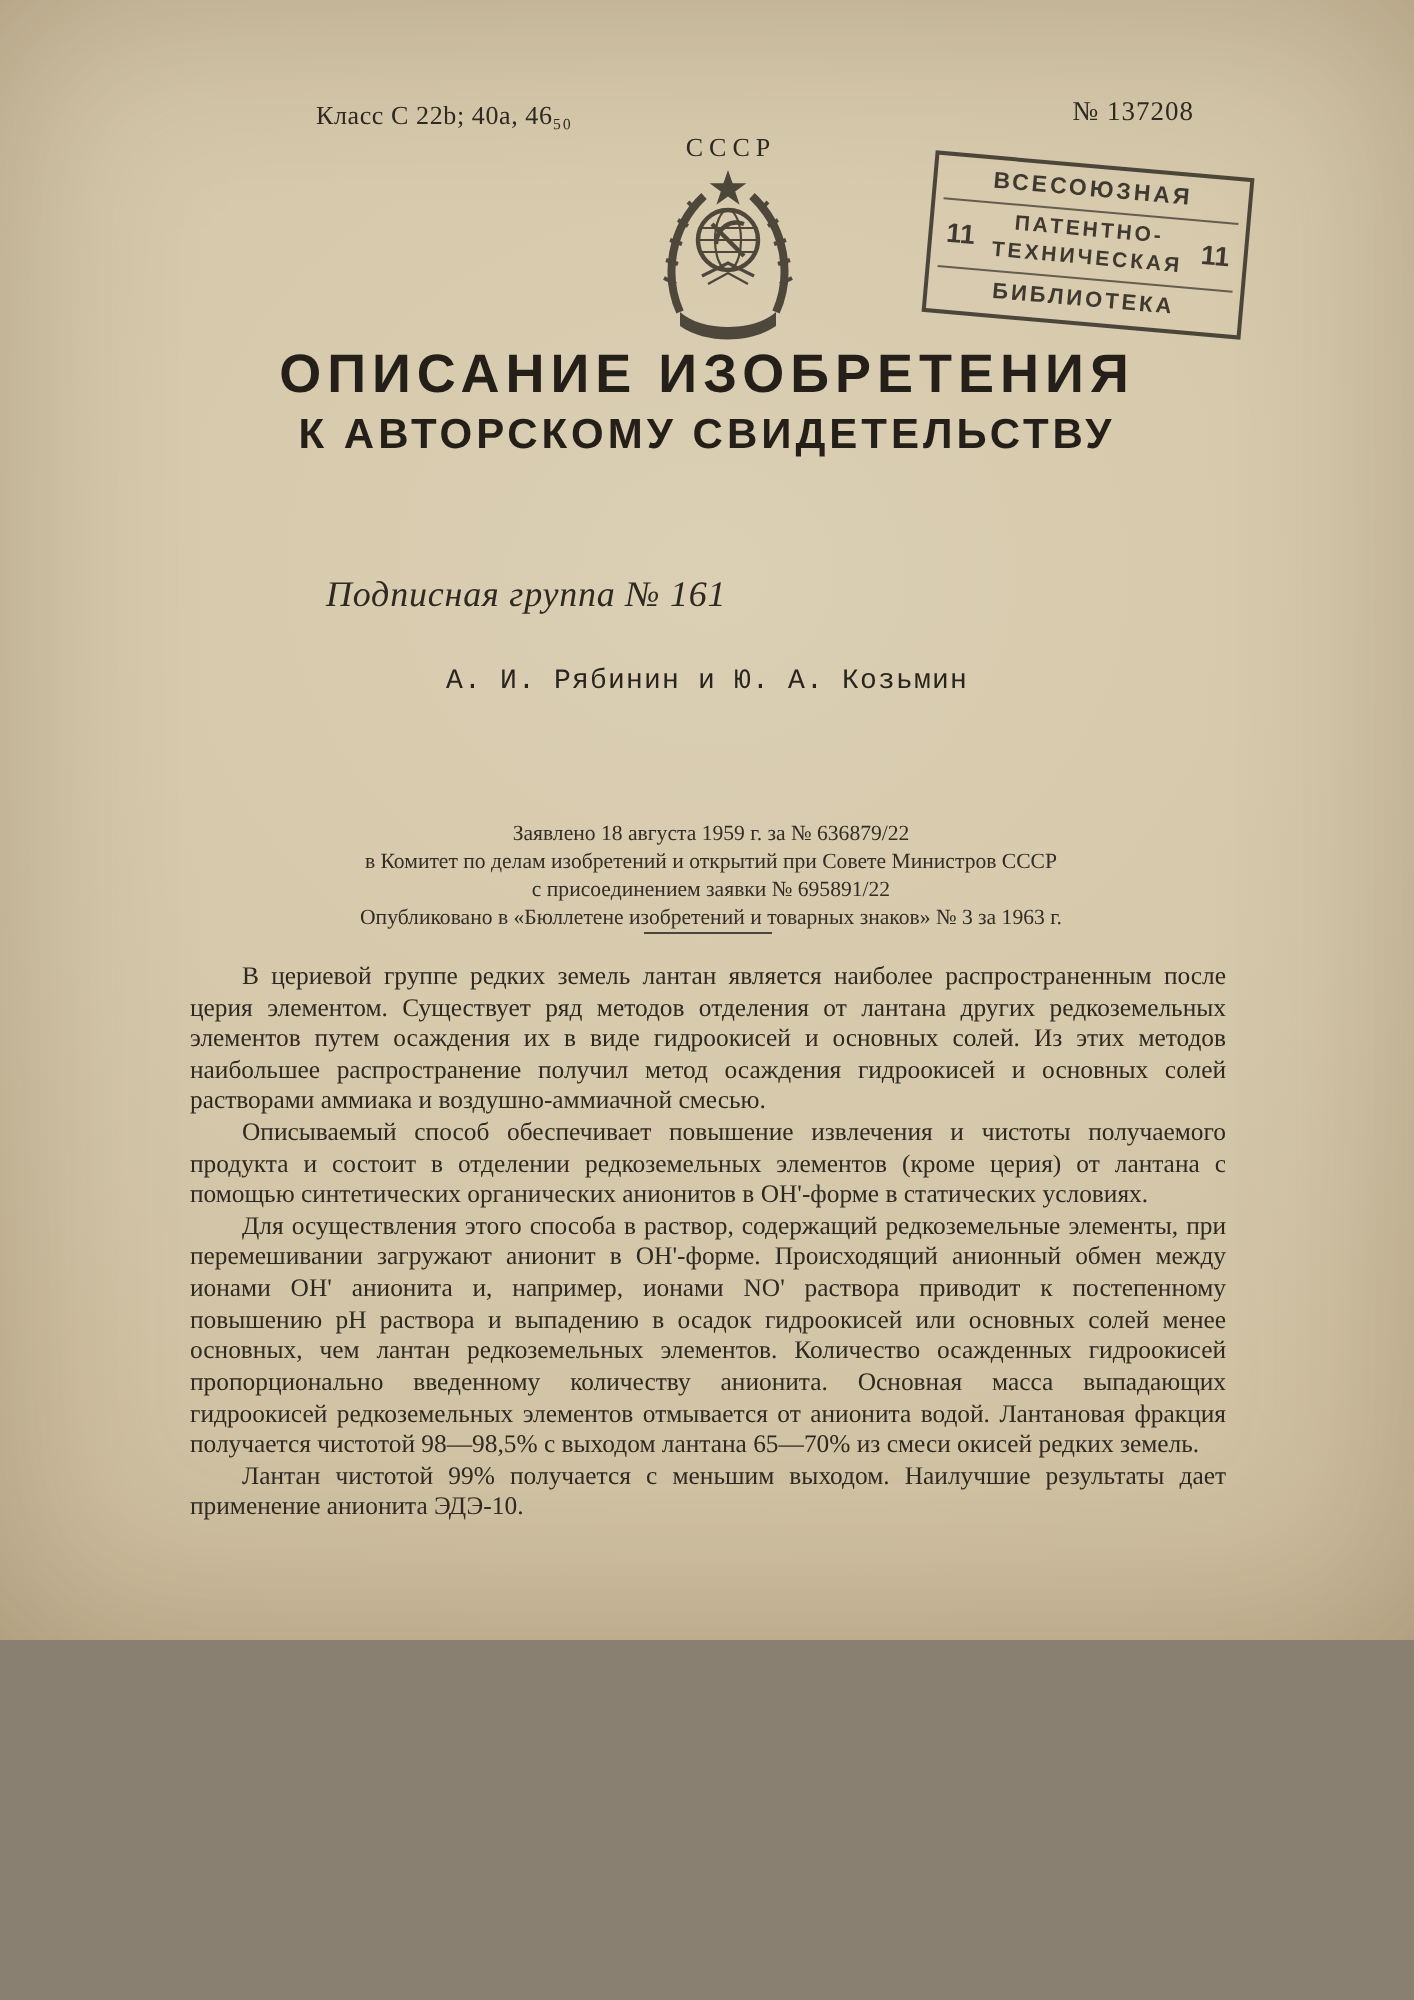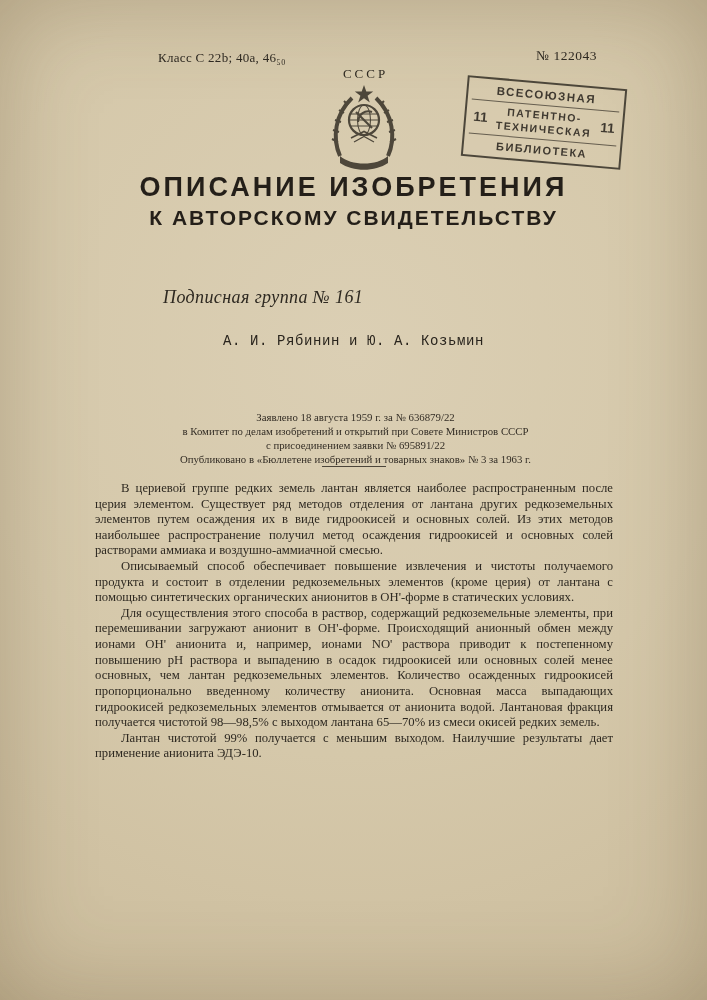--- a/index.html
+++ b/index.html
@@ -1,19 +1,19 @@
 <!DOCTYPE html>
 <html><head>
 <meta charset="utf-8">
 <style>
   html, body { margin: 0; padding: 0; background: #8a8072; }
   .paper {
     position: relative;
     width: 707px;
-    height: 1000px;
+    height: 820px;
     margin: 0 auto;
     background: radial-gradient(ellipse 120% 90% at 50% 35%,
       #dbcfb4 0%, #d5c8aa 45%, #ccbd9d 80%, #bdad8b 100%);
     box-shadow: inset 0 0 95px rgba(92, 72, 42, 0.30);
     font-family: "Liberation Serif", serif;
     color: #2e2921;
     overflow: hidden;
   }
 
   .class-label { position: absolute; top: 50px; left: 158px; font-size: 13px; letter-spacing: 0.3px; }
@@ -70,21 +70,21 @@
     font-size: 12.7px; line-height: 1.23; text-align: justify;
   }
   .body-text p { margin: 0; text-indent: 26px; }
 </style>
 </head>
 <body>
 
 <div class="paper">
 
   <div class="class-label">Класс С 22b; 40а, 46₅₀</div>
-  <div class="patent-number">№ 122043</div>
+  <div class="patent-number">№ 137208</div>
   <div class="country">СССР</div>
 
   <div class="emblem">
     <svg width="74" height="88" viewBox="0 0 74 88" xmlns="http://www.w3.org/2000/svg">
       <g fill="none" stroke="#3b352b">
         <polygon points="37,1 39.3,7.6 46.2,7.6 40.6,11.8 42.8,18.4 37,14.3 31.2,18.4 33.4,11.8 27.8,7.6 34.7,7.6" fill="#3b352b" stroke="none"></polygon>
         <circle cx="37" cy="36" r="15" stroke-width="2.2"></circle>
         <ellipse cx="37" cy="36" rx="6.5" ry="15" stroke-width="1.1"></ellipse>
         <path d="M23,30 h28 M22,36 h30 M23,42 h28" stroke-width="1.1"></path>
         <path d="M29,28 L45,44" stroke-width="2.2"></path>

